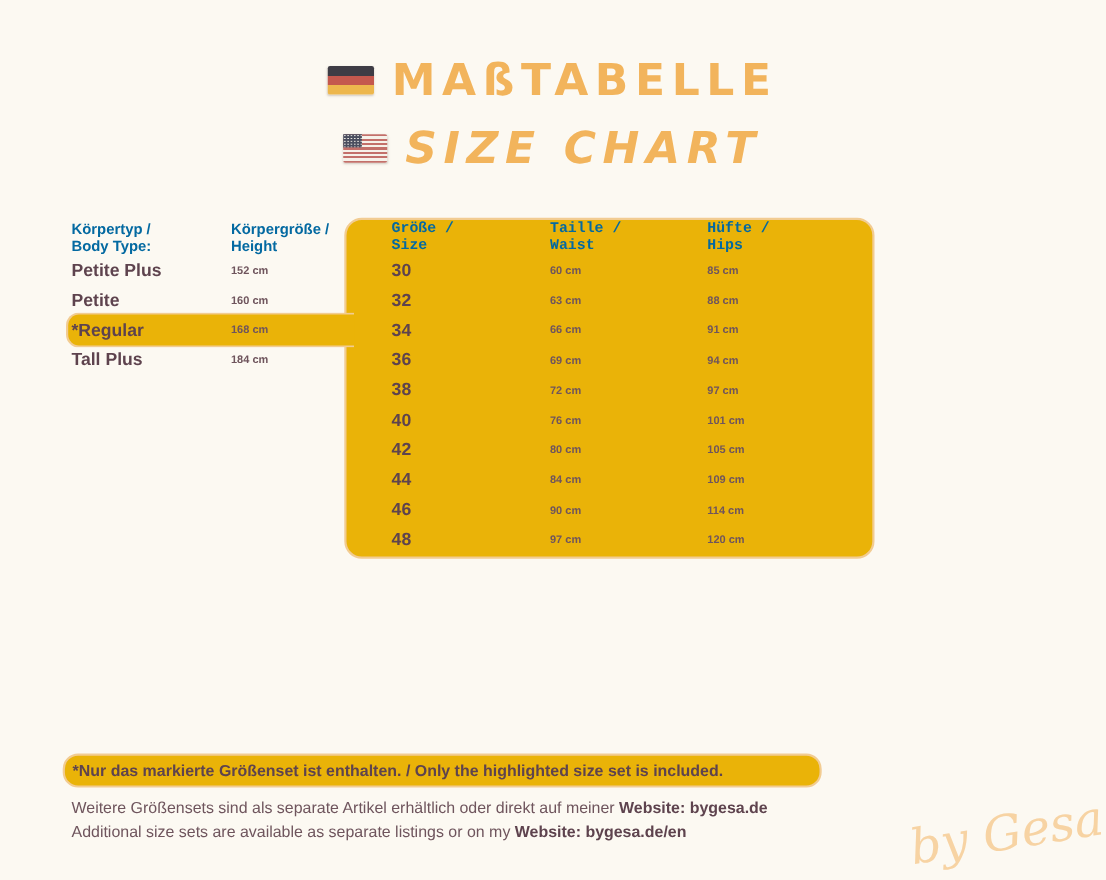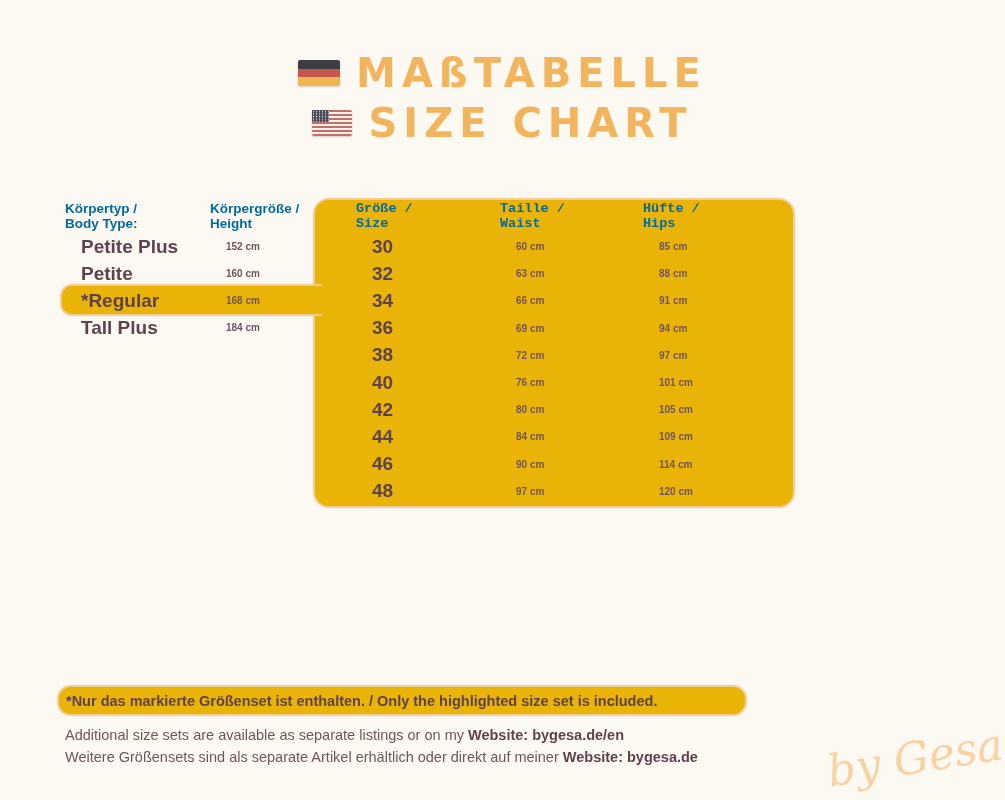--- a/index.html
+++ b/index.html
@@ -11,21 +11,21 @@
     overflow:hidden;
   }
   #canvas{position:relative;width:1005px;height:800px;background:#FCF9F2;}
 
   
   .title-line{
     position:absolute;left:0;width:1005px;
     display:flex;justify-content:center;align-items:center;gap:16px;
   }
   #title-line-1{top:50px;}
-  #title-line-2{top:100px;}
+  #title-line-2{top:112px;font-style:italic;}
   .title-text{
     font-family:"DejaVu Sans", sans-serif;
     font-weight:bold;
     color:#F2B45C;
     font-size:40px;
     letter-spacing:6px;
     white-space:nowrap;
   }
   
   .flag{position:relative;border-radius:2px;box-shadow:0 1px 2px rgba(90,70,60,.25);}
@@ -60,21 +60,21 @@
   }
   #note-box{
     position:absolute;left:57px;top:685px;width:690px;height:31px;
     border-radius:14px;z-index:1;
     display:flex;align-items:center;padding-left:7px;
     font-weight:bold;font-size:14.5px;color:#5E434E;
   }
 
   
   .hdr{font-weight:bold;font-size:13.5px;line-height:15px;color:#0369a1;}
-  .cell-label{font-weight:bold;font-size:19px;color:#5E434E;margin-left:16px;}
+  .cell-label{font-weight:bold;font-size:16px;color:#5E434E;}
   .cell-value{font-weight:bold;font-size:10px;color:#6F555D;}
 
   #left-header{
     position:absolute;left:65px;top:201px;width:250px;display:flex;z-index:3;
   }
   #left-header .c1{width:145px;}
   #left-rows{
     position:absolute;left:65px;top:233px;width:255px;z-index:3;
   }
   .lrow{display:flex;align-items:center;height:27px;}
@@ -224,19 +224,19 @@
       <span class="c2 cell-value">97 cm</span>
       <span class="cell-value">120 cm</span>
     </div>
   </div>
 
   <div id="note-box" class="panel">
     <span>*Nur das markierte Größenset ist enthalten. / Only the highlighted size set is included.</span>
   </div>
 
   <div id="footer">
+    <div><span>Weitere Größensets sind als separate Artikel erhältlich oder direkt auf meiner </span><b>Website: bygesa.de</b></div>
     <div><span>Additional size sets are available as separate listings or on my </span><b>Website: bygesa.de/en</b></div>
-    <div><span>Weitere Größensets sind als separate Artikel erhältlich oder direkt auf meiner </span><b>Website: bygesa.de</b></div>
   </div>
 
   <div id="signature">by Gesa</div>
 
 </div>
 
 </body></html>

